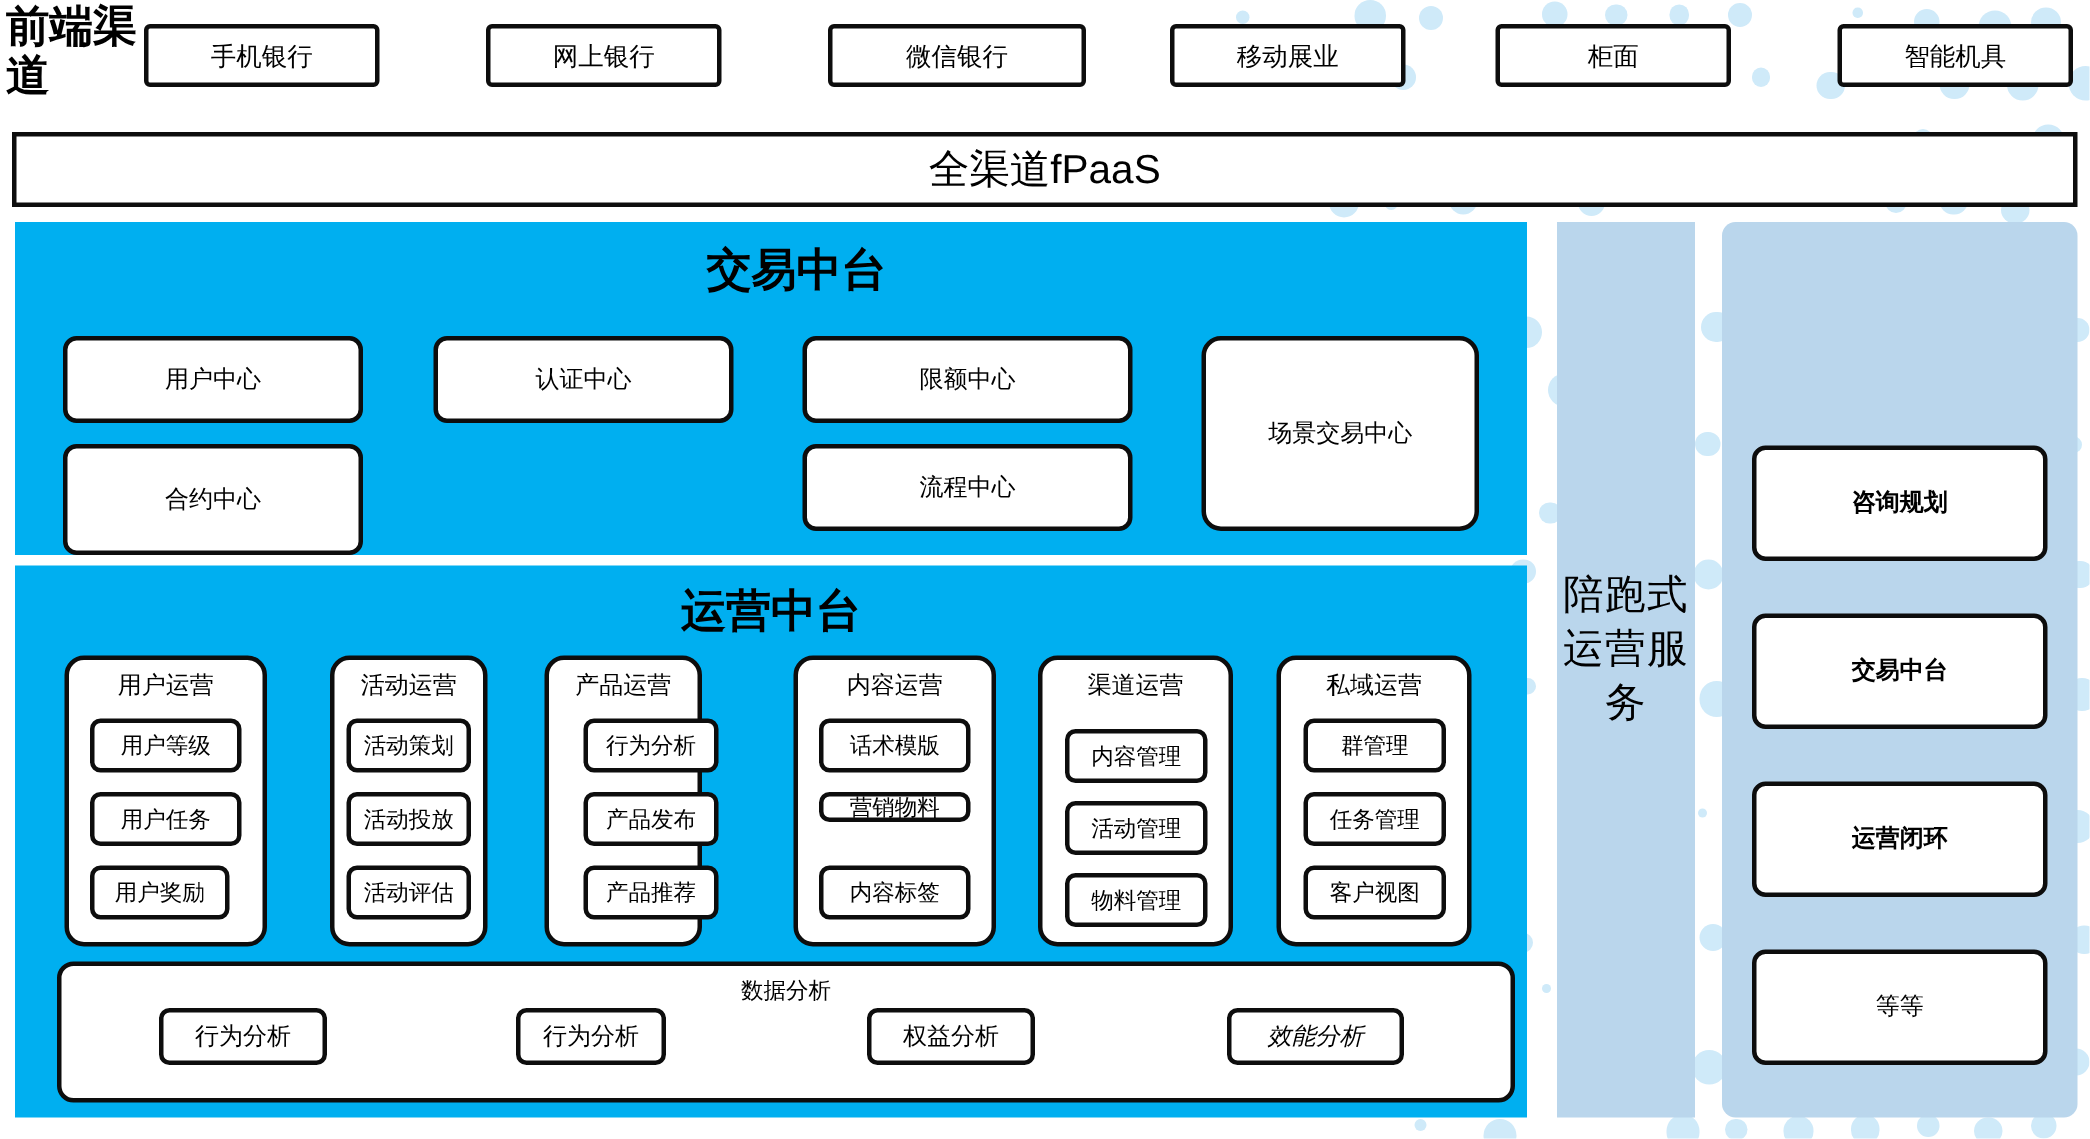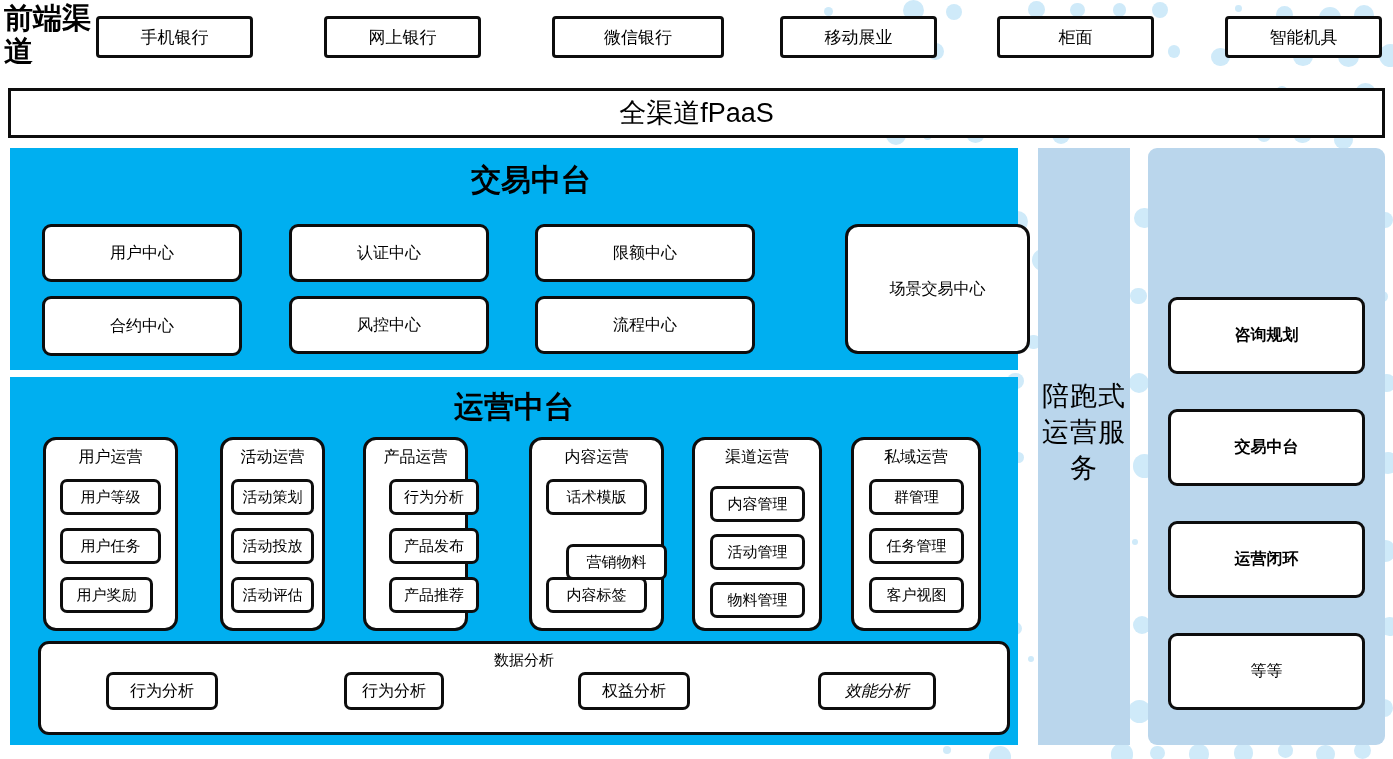--- a/index.html
+++ b/index.html
@@ -319,30 +319,27 @@
 
   <div class="wbox r8" style="left:42px;top:224px;width:200px;height:58px;font-size:16px;">
     <span>用户中心</span>
   </div>
   <div class="wbox r8" style="left:289px;top:224px;width:200px;height:58px;font-size:16px;">
     <span>认证中心</span>
   </div>
   <div class="wbox r8" style="left:535px;top:224px;width:220px;height:58px;font-size:16px;">
     <span>限额中心</span>
   </div>
-  <div class="wbox r8" style="left:42px;top:296px;width:200px;height:60px;font-size:16px;">
+  <div class="wbox r8" style="left:42px;top:296px;width:200px;height:74px;font-size:16px;">
     <span>合约中心</span>
-  </div>
-  <div class="wbox r8" style="left:289px;top:296px;width:200px;height:58px;font-size:16px;">
-    <span>风控中心</span>
   </div>
   <div class="wbox r8" style="left:535px;top:296px;width:220px;height:58px;font-size:16px;">
     <span>流程中心</span>
   </div>
-  <div class="wbox r12" style="left:801px;top:224px;width:185px;height:130px;font-size:16px;margin-left:44px;">
+  <div class="wbox r12" style="left:801px;top:224px;width:185px;height:130px;font-size:16px;">
     <span>场景交易中心</span>
   </div>
 
   <div class="cyan-panel" id="ops-panel" style="left:10px;top:377px;width:1008px;height:368px;">
   </div>
   <div class="panel-title" style="left:10px;top:387px;width:1008px;">运营中台</div>
 
   <div class="ops-col" style="left:43px;top:437px;width:135px;height:194px;">
     <div class="ops-col-title">用户运营</div>
   </div>
@@ -381,21 +378,21 @@
   <div class="ops-item" style="left:389px;top:577px;width:90px;height:36px;">
     <span>产品推荐</span>
     </div>
 
   <div class="ops-col" style="left:529px;top:437px;width:135px;height:194px;">
     <div class="ops-col-title">内容运营</div>
   </div>
   <div class="ops-item" style="left:546px;top:479px;width:101px;height:36px;">
     <span>话术模版</span>
     </div>
-  <div class="ops-item" style="left:566px;top:528px;width:101px;height:36px;margin-top:16px;">
+  <div class="ops-item" style="left:546px;top:528px;width:101px;height:20px;">
     <span>营销物料</span>
     </div>
   <div class="ops-item" style="left:546px;top:577px;width:101px;height:36px;">
     <span>内容标签</span>
     </div>
 
   <div class="ops-col" style="left:692px;top:437px;width:130px;height:194px;">
     <div class="ops-col-title">渠道运营</div>
   </div>
   <div class="ops-item" style="left:710px;top:486px;width:95px;height:36px;">

